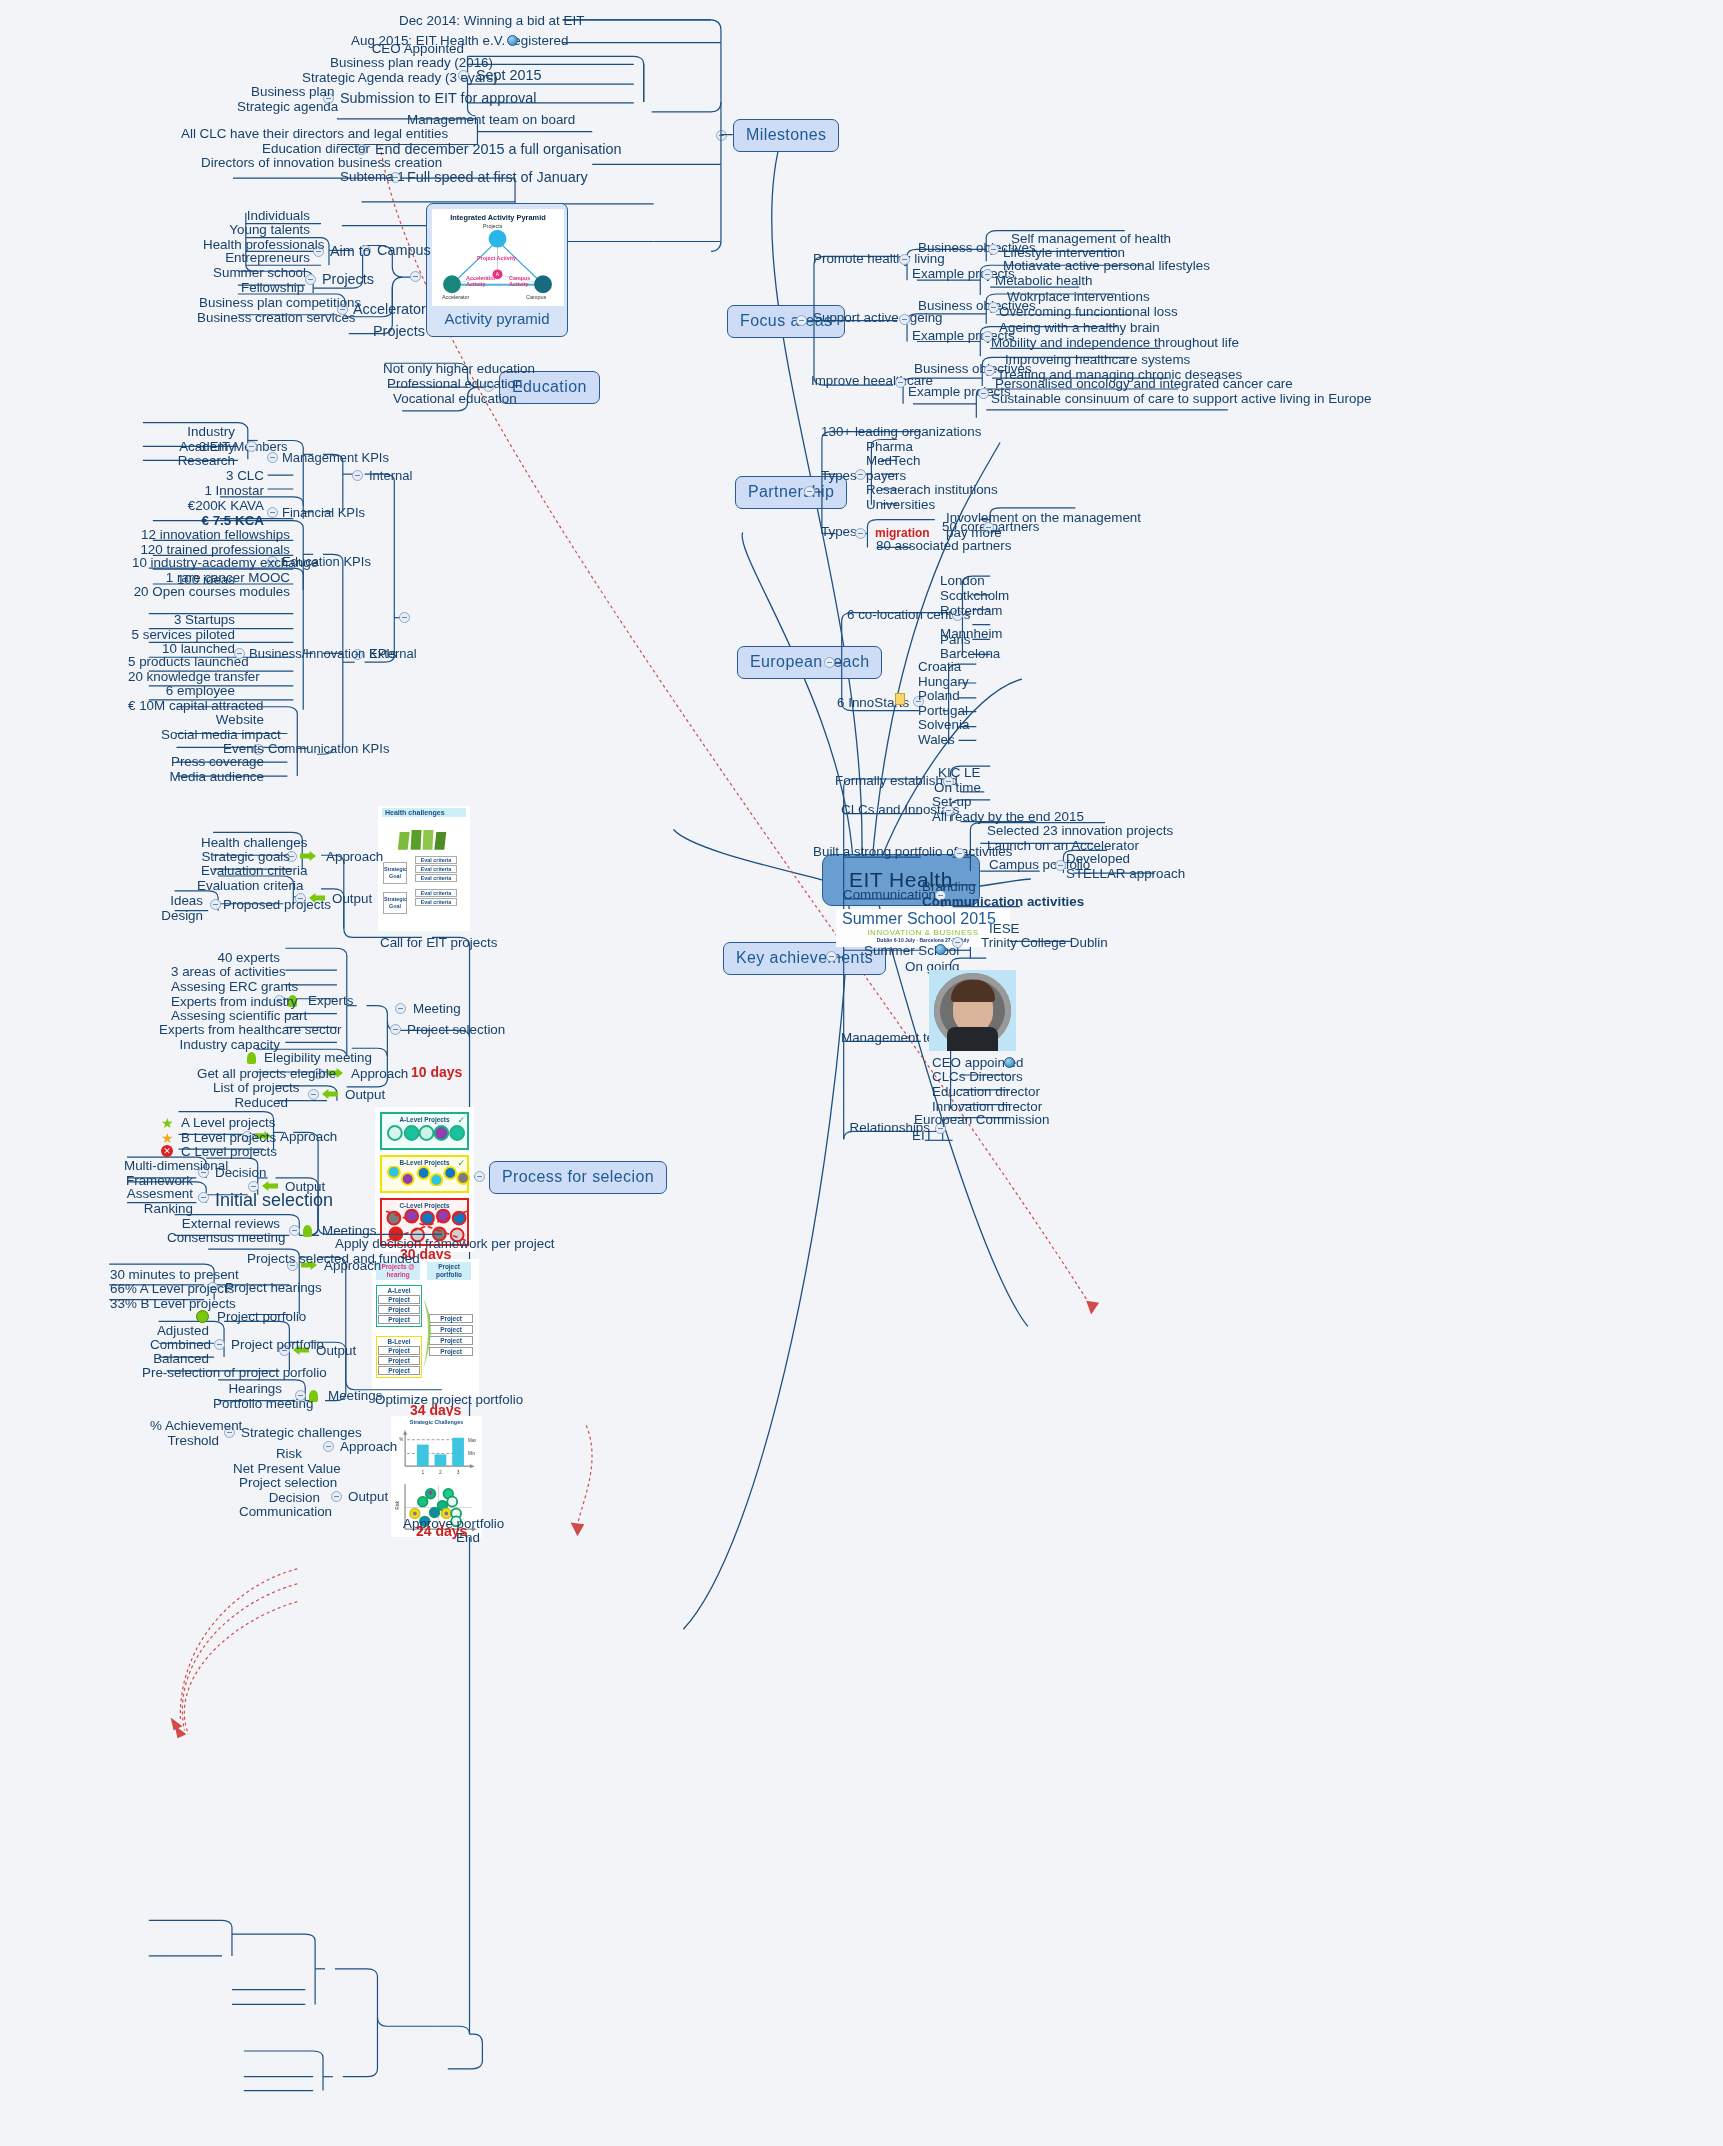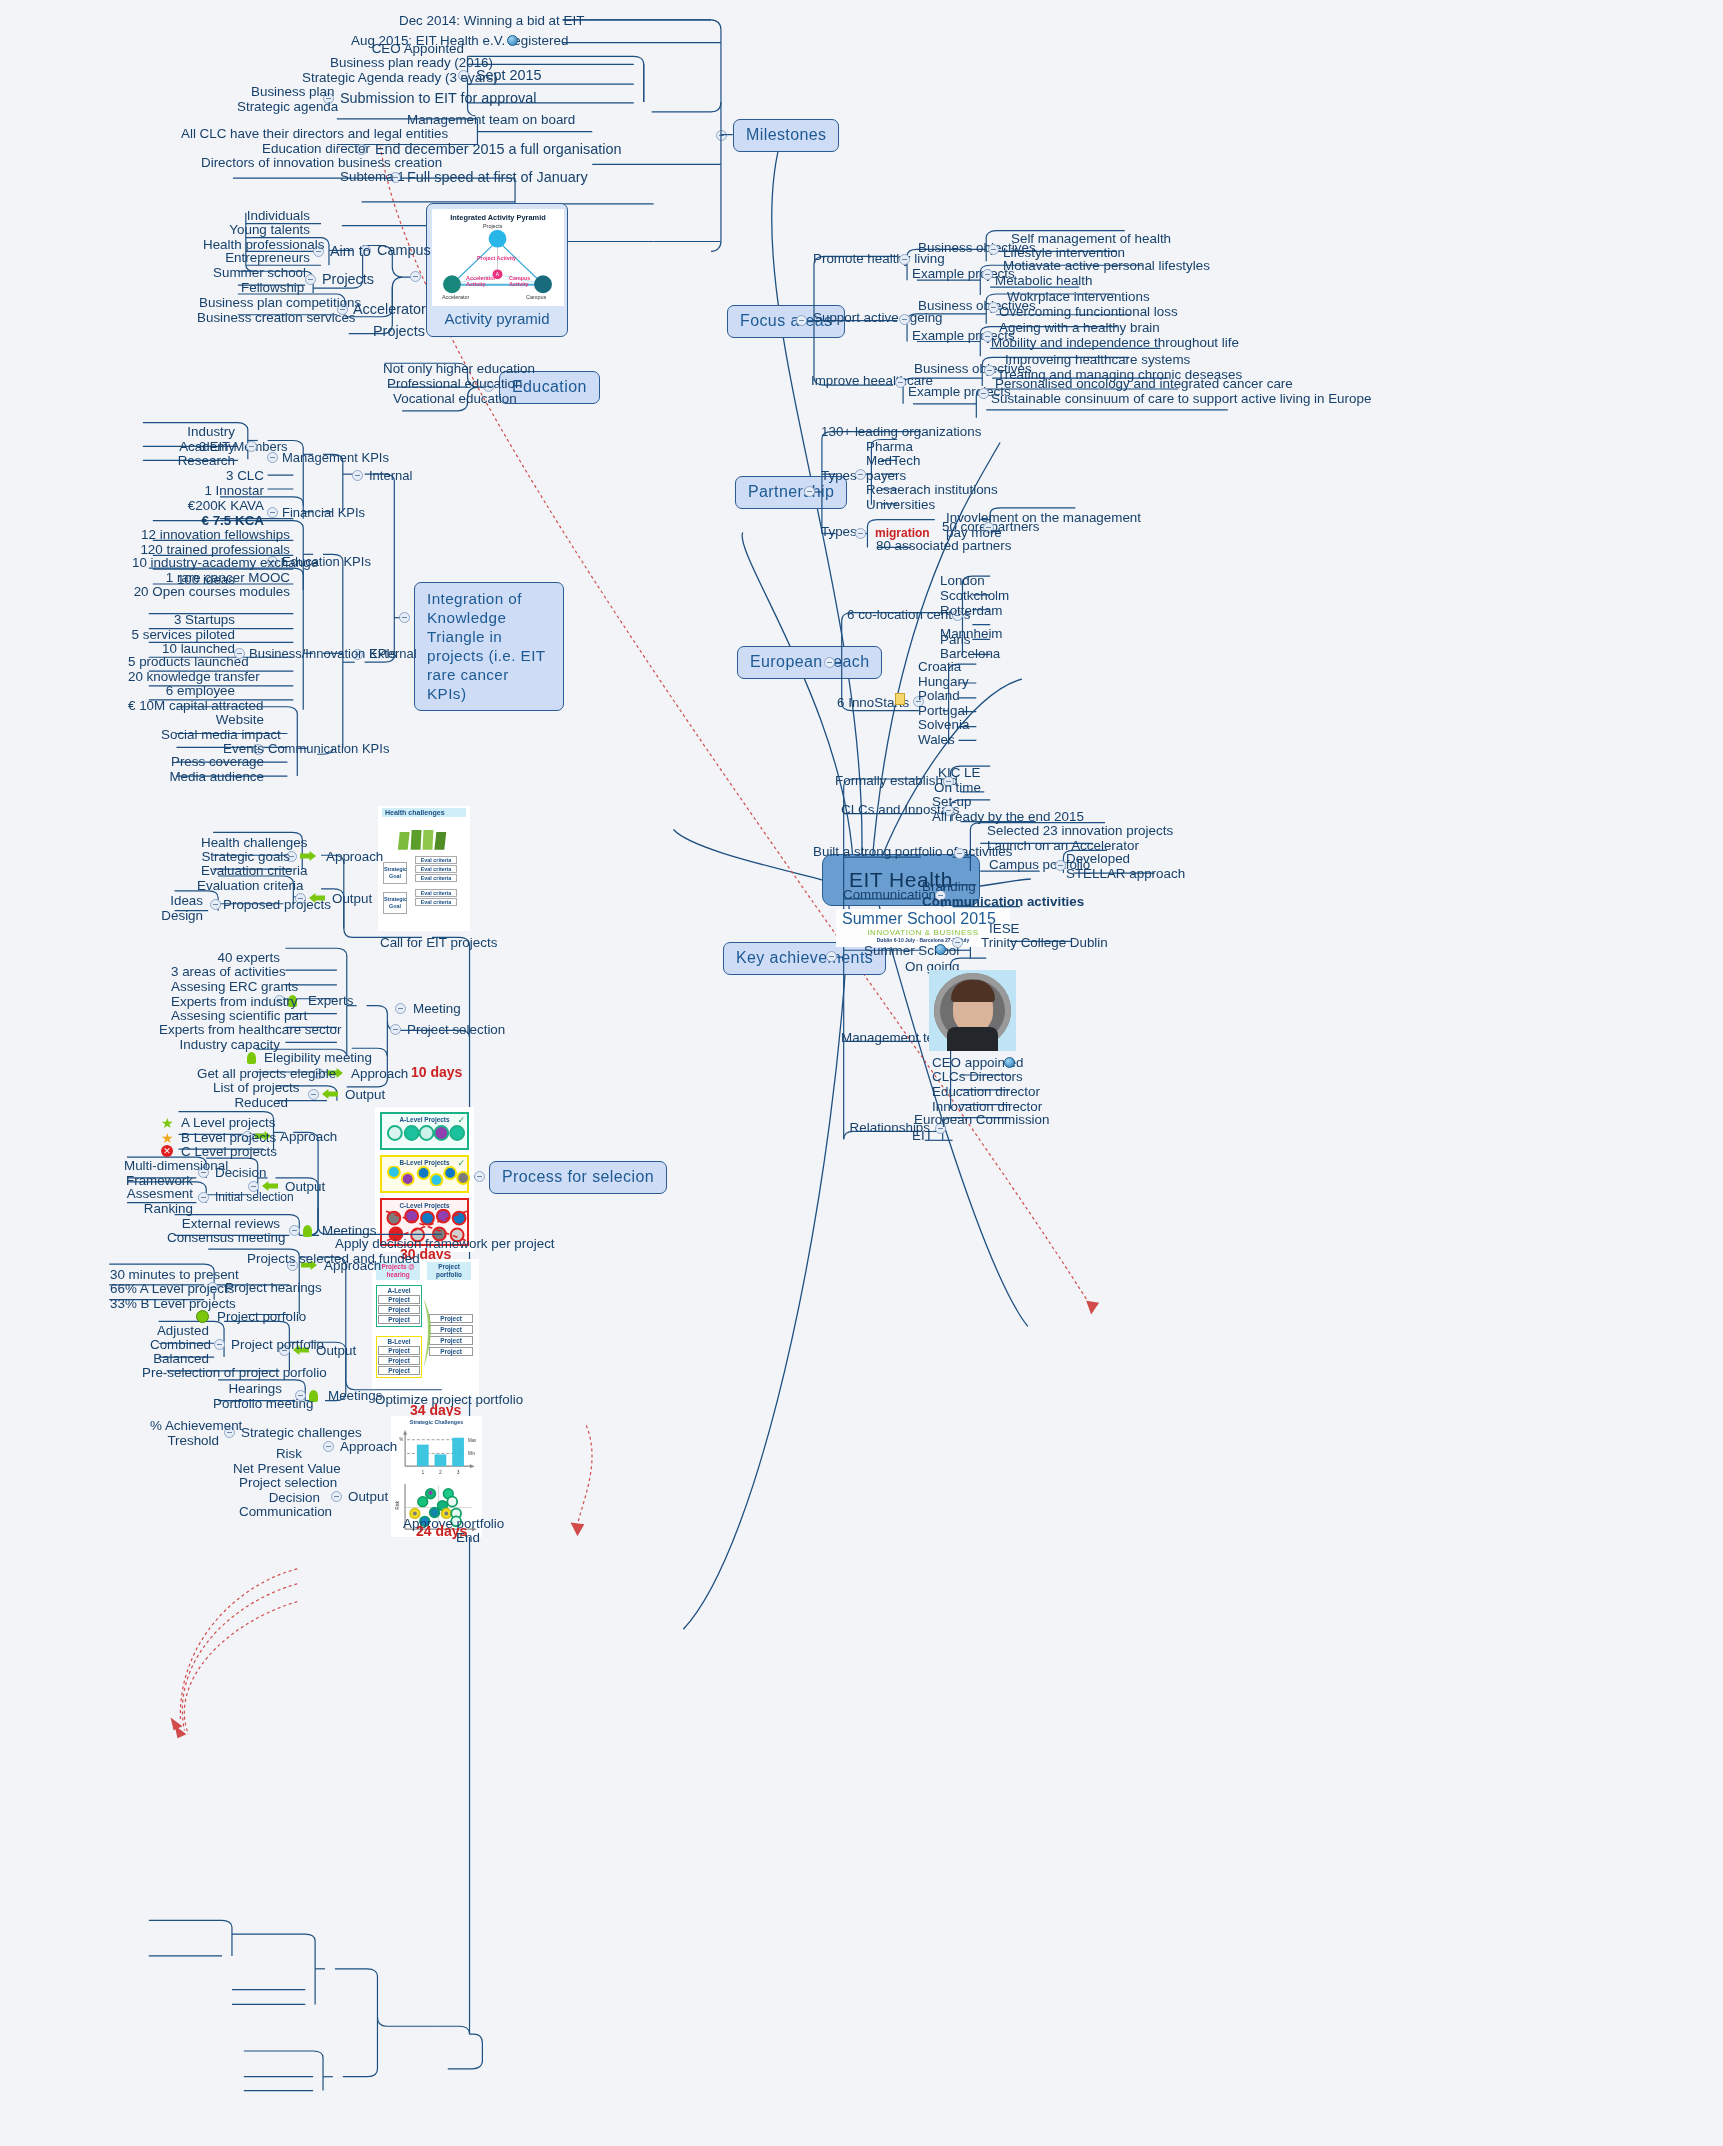--- a/index.html
+++ b/index.html
@@ -418,21 +418,20 @@
   <div class="leaf" style="left:834px; top:695px;">6 InnoStarts</div>
   <span class="icon-note" style="position:absolute;left:895px;top:693px;width:10px;height:12px;background:#f5d76e;border:1px solid #c8a22c;"></span>
   <div class="collapse" style="left:913px; top:696px;"></div>
   <div class="leaf" style="left:915px; top:659px;">Croatia</div>
   <div class="leaf" style="left:915px; top:674px;">Hungary</div>
   <div class="leaf" style="left:915px; top:688px;">Poland</div>
   <div class="leaf" style="left:915px; top:703px;">Portugal</div>
   <div class="leaf" style="left:915px; top:717px;">Solvenia</div>
   <div class="leaf" style="left:915px; top:732px;">Wales</div>
 
-  <div class="branch multi" style="left:414px; top:582px;">Integration of Knowledge Triangle in projects (i.e. EIT rare cancer KPIs)</div>
   <div class="collapse" style="left:399px; top:612px;"></div>
 
   <svg class="links" viewBox="0 0 1741 2168">
     <g fill="none" stroke="#1d4f80" stroke-width="1.2">
       <path d="M403,624 L398,624"></path>
       <path d="M398,486 L398,662 M398,486 C398,481 394,479 388,479 L368,479"></path>
       <path d="M398,662 C398,667 394,669 388,669 L368,669"></path>
 
       <path d="M358,479 L346,479"></path>
       <path d="M346,466 L346,517 M346,466 C346,461 342,459 336,459 L326,459"></path>
@@ -803,21 +802,21 @@
   <div class="leaf" style="left:178px; top:1144px;">C Level projects</div>
   <span style="position:absolute;left:161px;top:1145px;width:12px;height:12px;border-radius:50%;background:#e02020;color:#fff;font-size:9px;text-align:center;line-height:12px;">✕</span>
 
   <div class="mid" style="left:282px; top:1179px; font-size:13.4px;">Output</div>
   <div class="icon-arrow-l" style="position:absolute;left:262px;top:1181px;width:16px;height:10px;background:#7ac70c;clip-path:polygon(100% 25%,40% 25%,40% 0,0 50%,40% 100%,40% 75%,100% 75%);"></div>
   <div class="collapse" style="left:248px; top:1181px;"></div>
   <div class="mid" style="left:212px; top:1165px; font-size:13.4px;">Decision</div>
   <div class="collapse" style="left:198px; top:1167px;"></div>
   <div class="leaf r" style="left:121px; top:1158px; width:75px;">Multi-dimensional</div>
   <div class="leaf r" style="left:121px; top:1173px; width:75px;">Framework</div>
-  <div class="mid" style="left:212px; top:1190px; font-size:12px;">Initial selection</div>
+  <div class="mid" style="left:212px; top:1190px; font-size:18px;">Initial selection</div>
   <div class="collapse" style="left:198px; top:1192px;"></div>
   <div class="leaf r" style="left:121px; top:1186px; width:75px;">Assesment</div>
   <div class="leaf r" style="left:121px; top:1201px; width:75px;">Ranking</div>
 
   <div class="mid" style="left:319px; top:1223px; font-size:13.4px;">Meetings</div>
   <span class="icon-person" style="position:absolute;left:303px;top:1225px;width:9px;height:12px;background:#7ac70c;border-radius:50% 50% 2px 2px;"></span>
   <div class="collapse" style="left:289px; top:1225px;"></div>
   <div class="leaf r" style="left:164px; top:1216px; width:119px;">External reviews</div>
   <div class="leaf r" style="left:164px; top:1230px; width:119px;">Consensus meeting</div>
 

